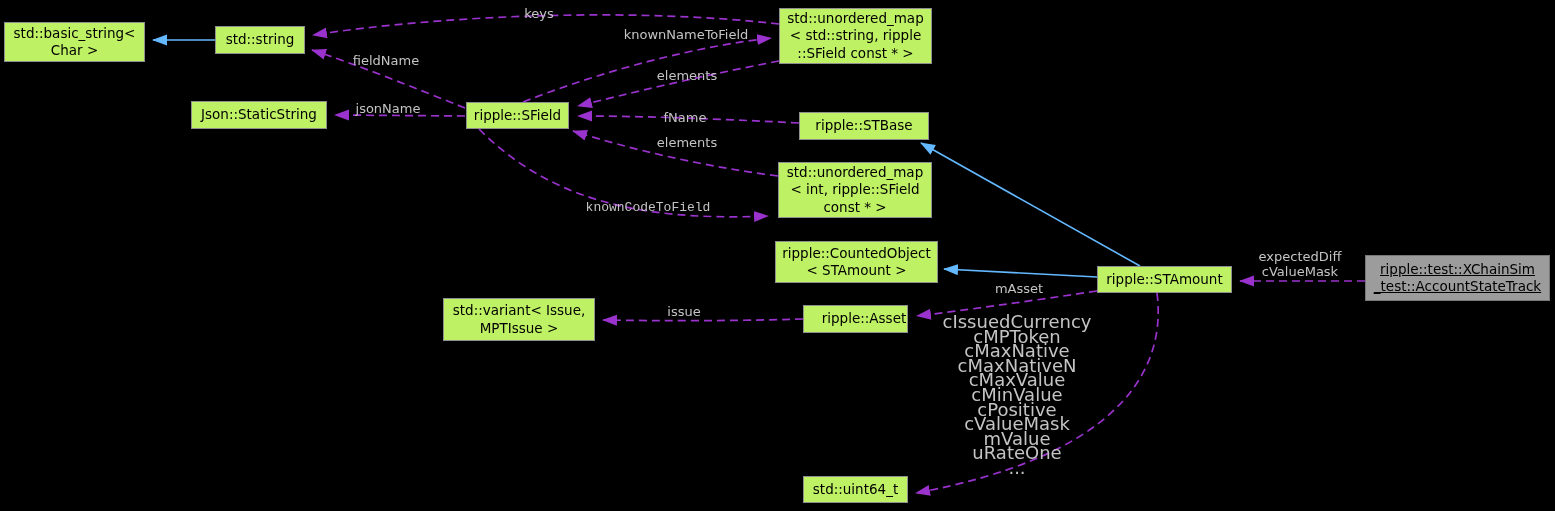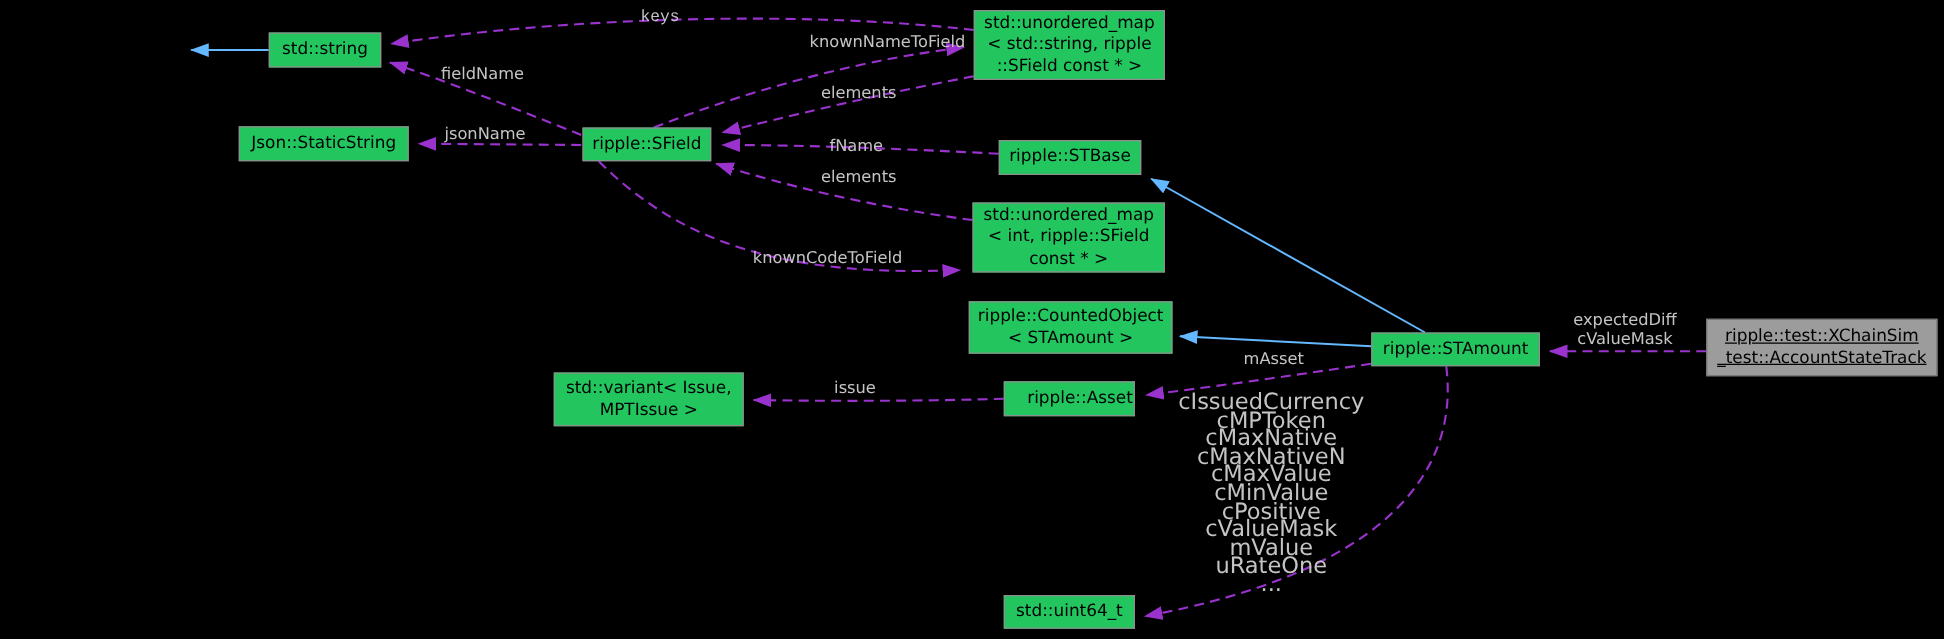--- a/index.html
+++ b/index.html
@@ -27,21 +27,21 @@
     stroke-dasharray: 8 5;
   }
   .edge-blue {
     fill: none;
     stroke: #63b8ff;
     stroke-width: 1.6;
   }
   .node {
     position: absolute;
     box-sizing: border-box;
-    background: #22c55e;
+    background: #bef264;
     border: 1.6px solid #8f8f8f;
     color: #000000;
     display: flex;
     align-items: center;
     justify-content: center;
     text-align: center;
     font-size: 13.5px;
     line-height: 17.5px;
     cursor: pointer;
   }
@@ -99,35 +99,39 @@
     <path class="edge-purple" d="M 779,61 C 700,76 626,94 578,106" marker-end="url(#arrow-purple)"></path>
     <path class="edge-purple" d="M 799,123 C 720,119 646,116 578,116" marker-end="url(#arrow-purple)"></path>
     <path class="edge-purple" d="M 778,176 C 700,166 626,148 573,131" marker-end="url(#arrow-purple)"></path>
     <path class="edge-purple" d="M 479,129 C 545,195 630,222 768,216" marker-end="url(#arrow-purple)"></path>
     <path class="edge-purple" d="M 1097,291 C 1030,301 966,310 917,316" marker-end="url(#arrow-purple)"></path>
     <path class="edge-purple" d="M 803,319 C 735,321 662,321 603,320" marker-end="url(#arrow-purple)"></path>
     <path class="edge-purple" d="M 1365,281 L 1240,281" marker-end="url(#arrow-purple)"></path>
     <path class="edge-purple" d="M 1157,293 C 1168,380 1105,458 916,493" marker-end="url(#arrow-purple)"></path>
   </svg>
 
+  <div class="node" style="left:4px; top:22px; width:141px; height:40px;">
+    <span>std::basic_string&lt;
+Char &gt;</span>
+  </div>
   <div class="node" style="left:215px; top:26px; width:90px; height:28px;">
     <span>std::string</span>
   </div>
   <div class="node" style="left:191px; top:101px; width:136px; height:28px;">
     <span>Json::StaticString</span>
   </div>
   <div class="node" style="left:466px; top:102px; width:103px; height:27px;">
     <span>ripple::SField</span>
   </div>
   <div class="node" style="left:779px; top:8px; width:153px; height:56px;">
     <span>std::unordered_map
 &lt; std::string, ripple
 ::SField const * &gt;</span>
   </div>
-  <div class="node" style="left:799px; top:112px; width:114px; height:28px;">
+  <div class="node" style="left:799px; top:112px; width:130px; height:28px;">
     <span>ripple::STBase</span>
   </div>
   <div class="node" style="left:778px; top:162px; width:154px; height:56px;">
     <span>std::unordered_map
 &lt; int, ripple::SField
 const * &gt;</span>
   </div>
   <div class="node" style="left:775px; top:241px; width:163px; height:42px;">
     <span>ripple::CountedObject
 &lt; STAmount &gt;</span>
@@ -143,28 +147,28 @@
     <span>ripple::STAmount</span>
   </div>
   <div class="node highlight" style="left:1365px; top:255px; width:185px; height:46px;text-decoration:underline;">
     <span>ripple::test::XChainSim
 _test::AccountStateTrack</span>
   </div>
   <div class="node" style="left:803px; top:476px; width:105px; height:27px;">
     <span>std::uint64_t</span>
   </div>
 
-  <div class="elabel" style="left:528px; top:13px;font-family:Liberation Mono, monospace;">keys</div>
-  <div class="elabel" style="left:686px; top:34px;margin-left:24px;">knownNameToField</div>
+  <div class="elabel" style="left:539px; top:13px;">keys</div>
+  <div class="elabel" style="left:686px; top:34px;">knownNameToField</div>
   <div class="elabel" style="left:386px; top:60px;">fieldName</div>
   <div class="elabel" style="left:687px; top:75px;">elements</div>
   <div class="elabel" style="left:388px; top:108px;">jsonName</div>
   <div class="elabel" style="left:685px; top:117px;">fName</div>
   <div class="elabel" style="left:687px; top:142px;">elements</div>
-  <div class="elabel" style="left:662px; top:207px;">knownCodeToField</div>
+  <div class="elabel" style="left:648px; top:207px;font-family:Liberation Mono, monospace;">knownCodeToField</div>
   <div class="elabel" style="left:1300px; top:264px;">expectedDiff
 cValueMask</div>
   <div class="elabel" style="left:1019px; top:288px;">mAsset</div>
   <div class="elabel" style="left:684px; top:311px;">issue</div>
   <div class="mlabel" style="left:1017px; top:315px;">cIssuedCurrency
 cMPToken
 cMaxNative
 cMaxNativeN
 cMaxValue
 cMinValue

